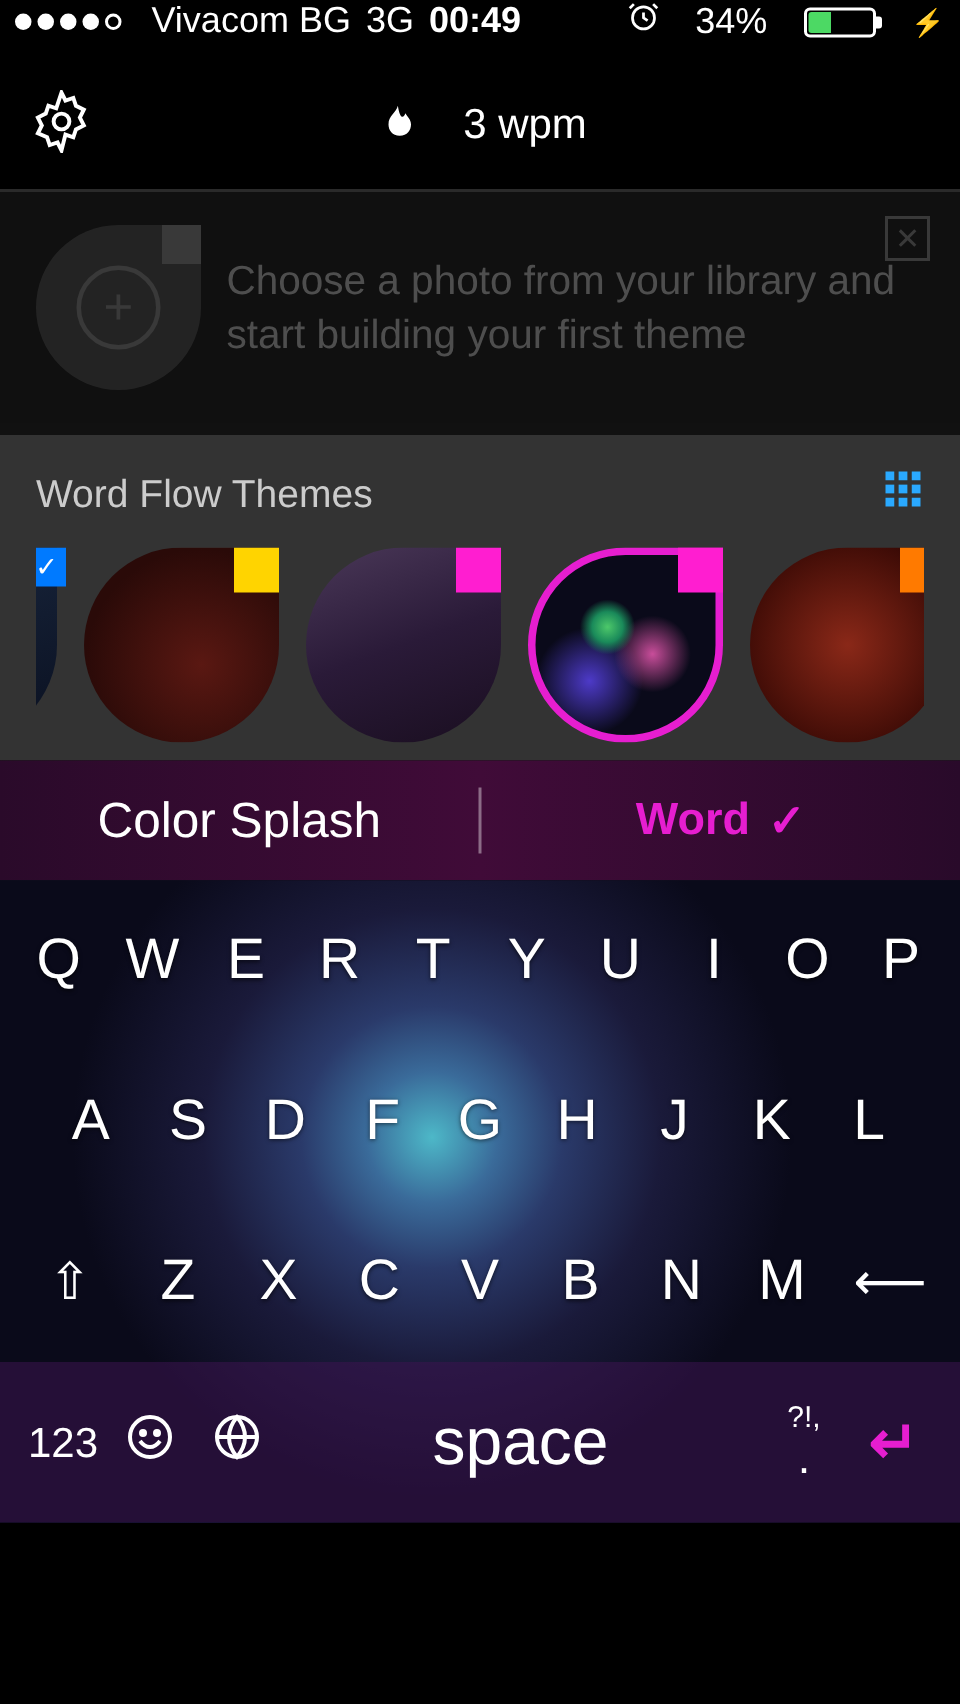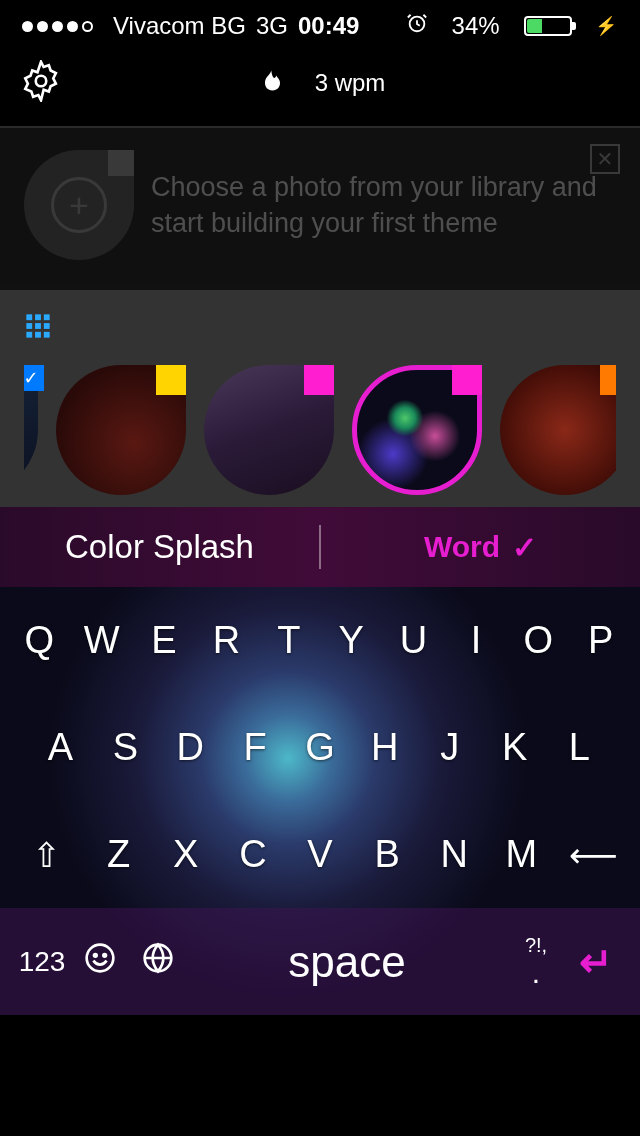--- a/index.html
+++ b/index.html
@@ -1,33 +1,33 @@
 <!DOCTYPE html>
 <html><head>
 <meta charset="utf-8">
 <style>
   * { margin:0; padding:0; box-sizing:border-box; font-family:-apple-system,Helvetica,Arial,sans-serif; }
   body { width:640px; height:1136px; background:#000; color:#fff; overflow:hidden; position:relative; }
 
   
-  .status-bar { height:40px; display:flex; align-items:flex-end; padding:0 22px; font-size:24px; font-weight:500; }
+  .status-bar { height:40px; display:flex; align-items:flex-start; padding:0 10px; font-size:24px; font-weight:500; }
   .dots { display:flex; gap:4px; align-items:center; margin-right:10px; }
   .dot { width:11px; height:11px; border-radius:50%; background:#fff; }
   .dot.empty { background:transparent; border:2px solid #fff; }
   .status-left { display:flex; align-items:center; gap:10px; }
   .status-right { margin-left:auto; display:flex; align-items:center; gap:24px; }
   .battery { width:48px; height:20px; border:2px solid #fff; border-radius:4px; position:relative; }
   .battery::after { content:""; position:absolute; right:-6px; top:4px; width:4px; height:8px; background:#fff; border-radius:0 2px 2px 0; }
   .battery-fill { position:absolute; left:1px; top:1px; bottom:1px; width:34%; background:#4cd964; border-radius:2px 0 0 2px; }
   .bolt { font-size:18px; }
 
   
   .top-bar { height:88px; display:flex; align-items:center; padding:0 20px; border-bottom:2px solid #2a2a2a; }
   .gear { width:42px; height:42px; }
-  .title-wrap { flex:1; display:flex; justify-content:center; align-items:center; gap:30px; font-size:24px; font-weight:500; }
+  .title-wrap { flex:1; display:flex; justify-content:center; align-items:center; gap:30px; font-size:28px; font-weight:500; }
 
   
   .section { padding:22px 24px; background:#262626; position:relative; }
   .section.dim { opacity:0.42; }
   .section-title { color:#ccc; font-size:26px; margin-bottom:18px; }
   .close-x { position:absolute; top:16px; right:20px; width:30px; height:30px; border:2px solid #888; color:#888; font-size:20px; display:flex; align-items:center; justify-content:center; }
   .mytheme-row { display:flex; align-items:center; gap:17px; }
   .theme-drop { width:110px; height:110px; position:relative; }
   .drop-shape { width:110px; height:110px; background:#555; border-radius:55px 0 55px 55px; display:flex; align-items:center; justify-content:center; }
   .plus-circ { width:56px; height:56px; border:3px solid #888; border-radius:50%; display:flex; align-items:center; justify-content:center; font-size:34px; color:#888; }
@@ -136,20 +136,21 @@
       <div class="swatch"></div>
     </div>
     <div class="mytheme-text">Choose a photo from your library and start building your first theme</div>
   </div>
 </div>
 
 <div class="divider"></div>
 
 <div class="wf-section">
   <div class="wf-head">
+    <span>Word Flow Themes</span>
     <span class="grid-icon">
       <svg width="28" height="28" viewBox="0 0 24 24" fill="#2aa9ff">
           <rect x="2" y="2" width="5" height="5"></rect>
           <rect x="9.5" y="2" width="5" height="5"></rect>
           <rect x="17" y="2" width="5" height="5"></rect>
           <rect x="2" y="9.5" width="5" height="5"></rect>
           <rect x="9.5" y="9.5" width="5" height="5"></rect>
           <rect x="17" y="9.5" width="5" height="5"></rect>
           <rect x="2" y="17" width="5" height="5"></rect>
           <rect x="9.5" y="17" width="5" height="5"></rect>

